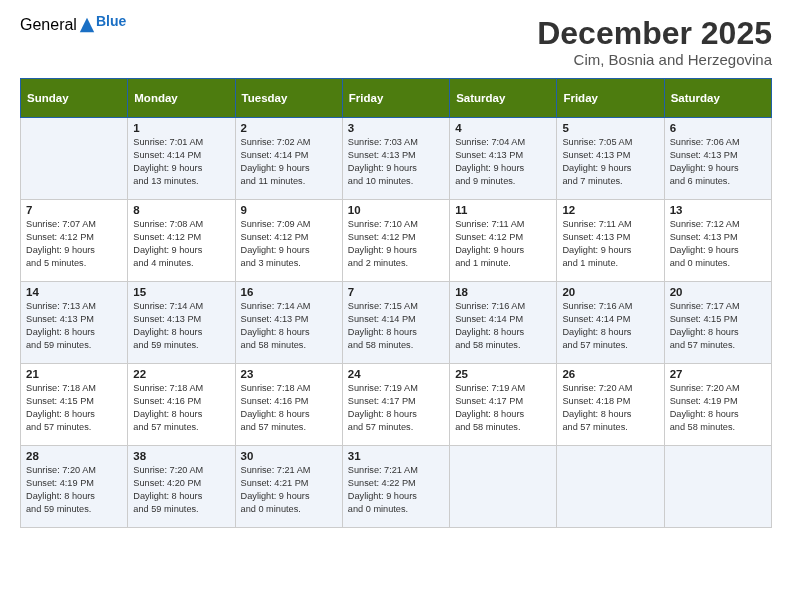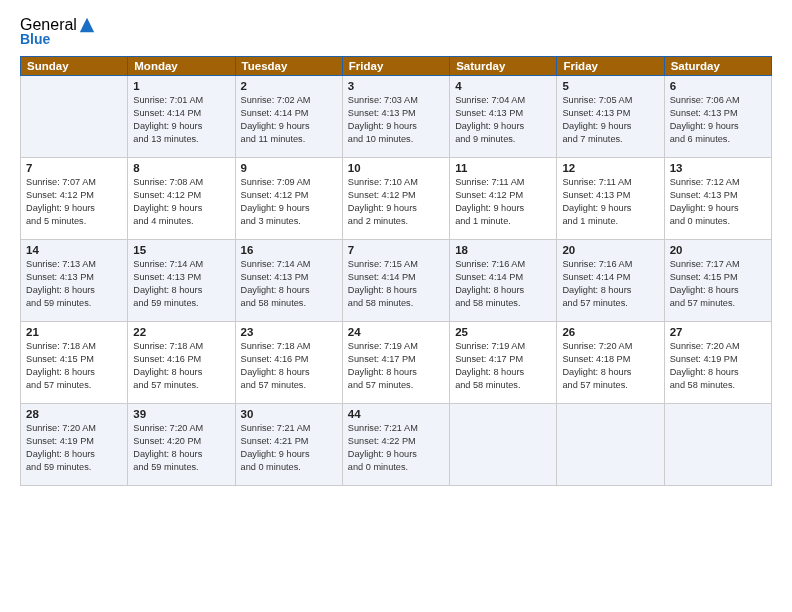--- a/index.html
+++ b/index.html
@@ -17,21 +17,21 @@
       position: relative;
     }
     .header {
       display: flex;
       align-items: flex-start;
       justify-content: space-between;
       margin-bottom: 10px;
     }
     .logo {
       display: flex;
-      flex-direction: column;
+      flex-direction: row;
       align-items: flex-start;
     }
     .logo-text {
       display: flex;
       align-items: center;
     }
     .logo-icon {
       width: 18px;
       height: 18px;
       margin-left: 1px;
@@ -47,25 +47,25 @@
     }
     .subtitle {
       font-size: 15px;
       color: #555;
     }
     .calendar {
       width: 100%;
       border-collapse: collapse;
     }
     .calendar th {
-      background-color: #a16207;
+      background-color: #4d7c0f;
       color: white;
       font-size: 11.5px;
       font-weight: bold;
-      padding: 3px 6px;
+      padding: 13px 6px;
       text-align: left;
       border: 1px solid #2060a8;
     }
     .calendar td {
       border: 1px solid #ccc;
       vertical-align: top;
       padding: 4px 5px;
       width: calc(100% / 7);
       height: 82px;
     }
@@ -98,20 +98,24 @@
   <div class="header">
     <div class="logo">
       <div class="logo-text">
         <span>General</span>
         <svg class="logo-icon" viewBox="0 0 20 20">
           <polygon points="10,2 18,18 2,18" fill="#1a6fc4"></polygon>
         </svg>
       </div>
       <span style="color:#1a6fc4;font-size:14px;font-weight:bold;line-height:1;margin-top:-2px;">Blue</span>
     </div>
+    <div class="title-section">
+      <div class="month-title">December 2025</div>
+      <div class="subtitle">Cim, Bosnia and Herzegovina</div>
+    </div>
   </div>
 
   <table class="calendar">
     <thead>
       <tr>
       <th>Sunday</th>
           <th>Monday</th>
           <th>Tuesday</th>
           <th>Friday</th>
           <th>Saturday</th>
@@ -236,29 +240,29 @@
             <span class="day-number">27</span>
             <div class="day-info">Sunrise: 7:20 AM<br>Sunset: 4:19 PM<br>Daylight: 8 hours<br>and 58 minutes.</div>
           </td>
         </tr>
         <tr class="row-alt">
           <td>
             <span class="day-number">28</span>
             <div class="day-info">Sunrise: 7:20 AM<br>Sunset: 4:19 PM<br>Daylight: 8 hours<br>and 59 minutes.</div>
           </td>
           <td>
-            <span class="day-number">39</span>
+            <span class="day-number">38</span>
             <div class="day-info">Sunrise: 7:20 AM<br>Sunset: 4:20 PM<br>Daylight: 8 hours<br>and 59 minutes.</div>
           </td>
           <td>
             <span class="day-number">30</span>
             <div class="day-info">Sunrise: 7:21 AM<br>Sunset: 4:21 PM<br>Daylight: 9 hours<br>and 0 minutes.</div>
           </td>
           <td>
-            <span class="day-number">44</span>
+            <span class="day-number">31</span>
             <div class="day-info">Sunrise: 7:21 AM<br>Sunset: 4:22 PM<br>Daylight: 9 hours<br>and 0 minutes.</div>
           </td>
           <td class="empty"></td>
           <td class="empty"></td>
           <td class="empty"></td>
         </tr>
       </tbody>
   </table>
 </div>
 

